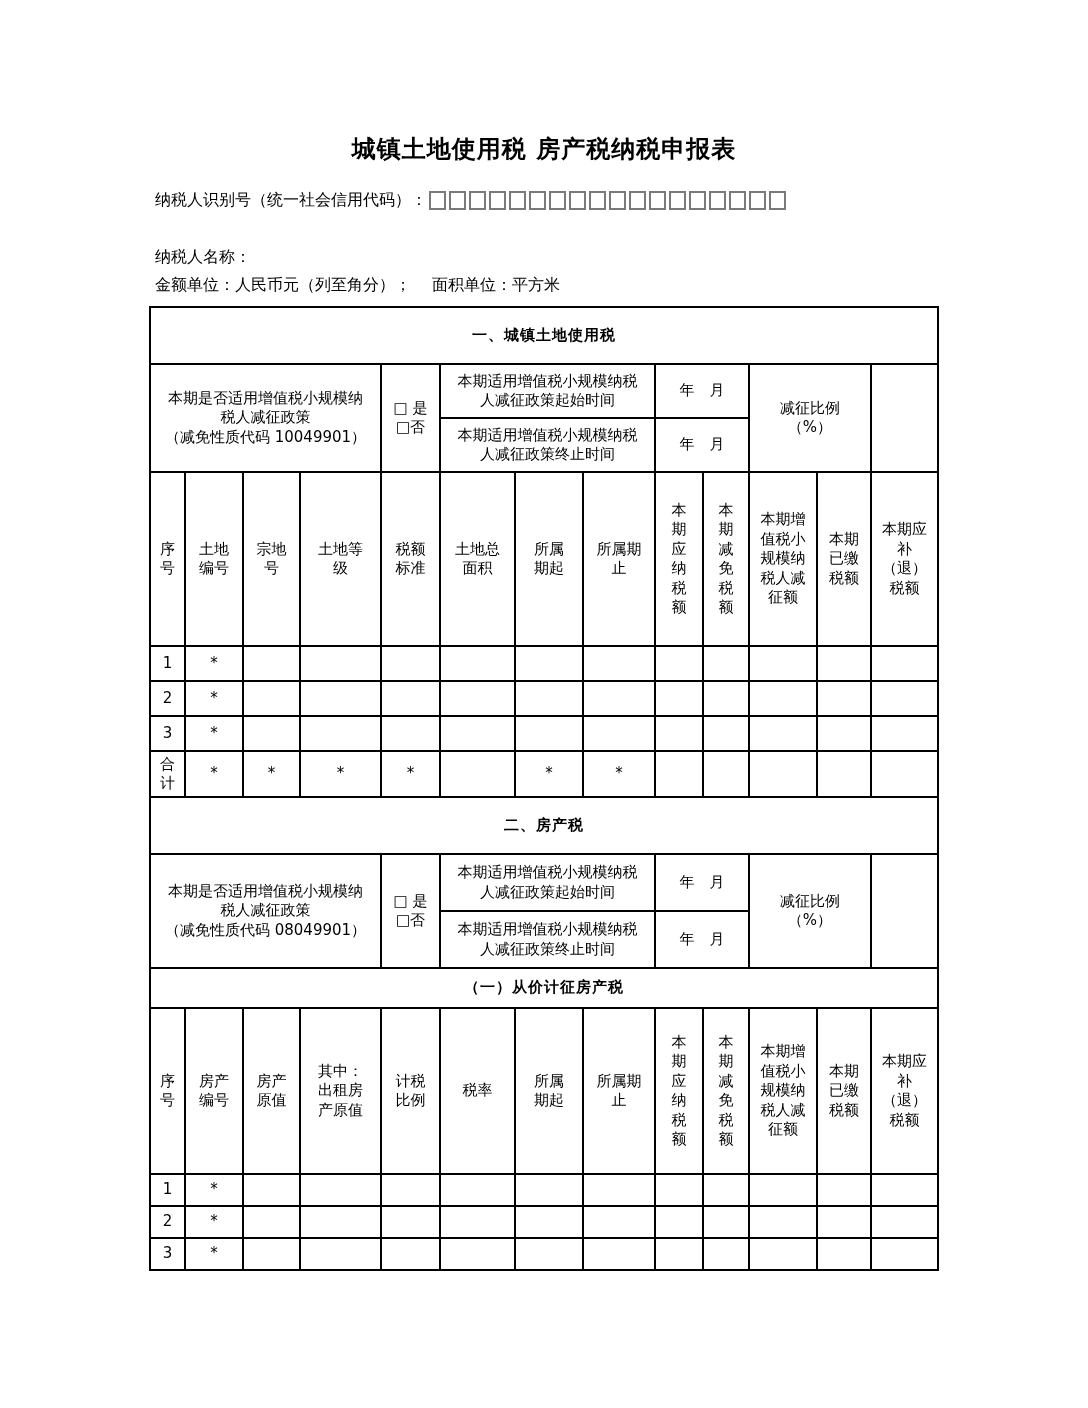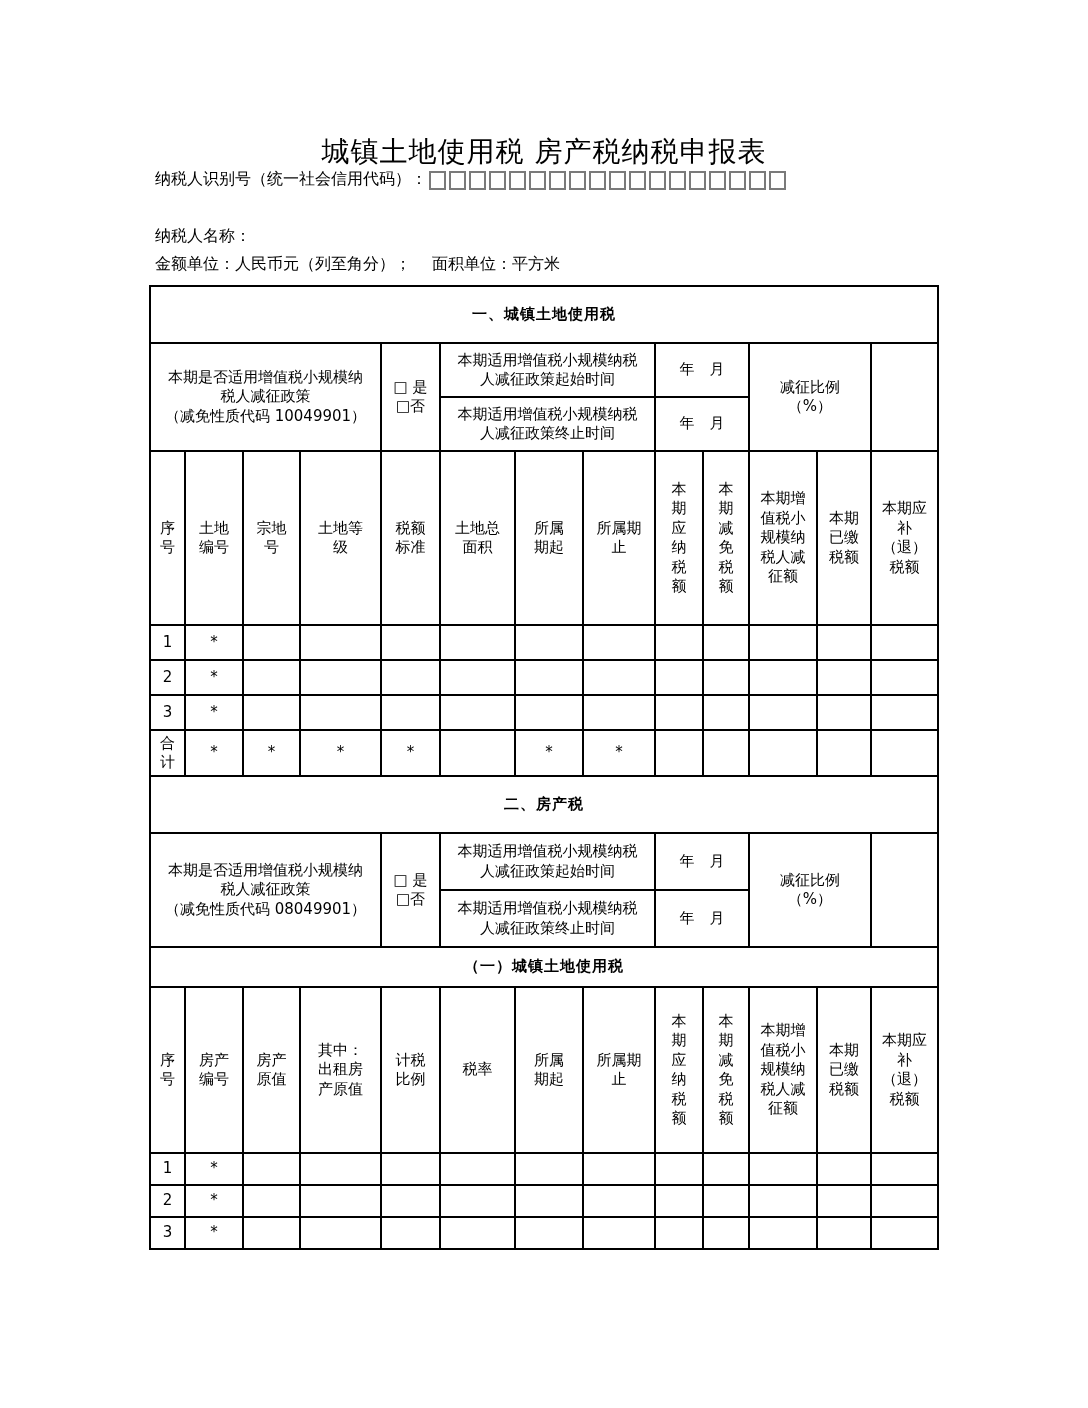--- a/index.html
+++ b/index.html
@@ -12,36 +12,37 @@
     font-family: "DejaVu Sans", sans-serif;
     overflow: hidden;
   }
   .content {
     width: 790px;
     margin: 0 auto;
     padding-top: 134px;
   }
   .doc-title {
     text-align: center;
-    font-size: 28px;
-    font-weight: normal;
+    font-size: 24px;
+    font-weight: bold;
     letter-spacing: 1px;
     line-height: 1.25;
   }
   .period-line {
     text-align: center;
     font-size: 15px;
     margin-top: 18px;
     white-space: pre;
   }
   .id-line {
+    margin-top: 26px;
     font-size: 16px;
     padding-left: 6px;
     display: flex;
-    align-items: flex-end;
+    align-items: center;
   }
   .id-boxes { display: inline-flex; margin-left: 2px; }
   .id-box {
     width: 17px;
     height: 19px;
     border: 2px solid #7a7a7a;
     margin-right: 3px;
     display: inline-block;
   }
   .name-line {
@@ -281,21 +282,21 @@
         <td colspan="2" rowspan="2">减征比例
 （%）</td>
         <td rowspan="2"></td>
       </tr>
       <tr class="policy-row2">
         <td colspan="3">本期适用增值税小规模纳税
 人减征政策终止时间</td>
         <td colspan="2">年　月</td>
       </tr>
       <tr class="subsection-row">
-        <td class="section-title" colspan="13">（一）城镇土地使用税</td>
+        <td class="section-title" colspan="13">（一）从价计征房产税</td>
       </tr>
       <tr class="headers-row2">
         <td>序
 号</td>
         <td>房产
 编号</td>
         <td>房产
 原值</td>
         <td>其中：
 出租房

